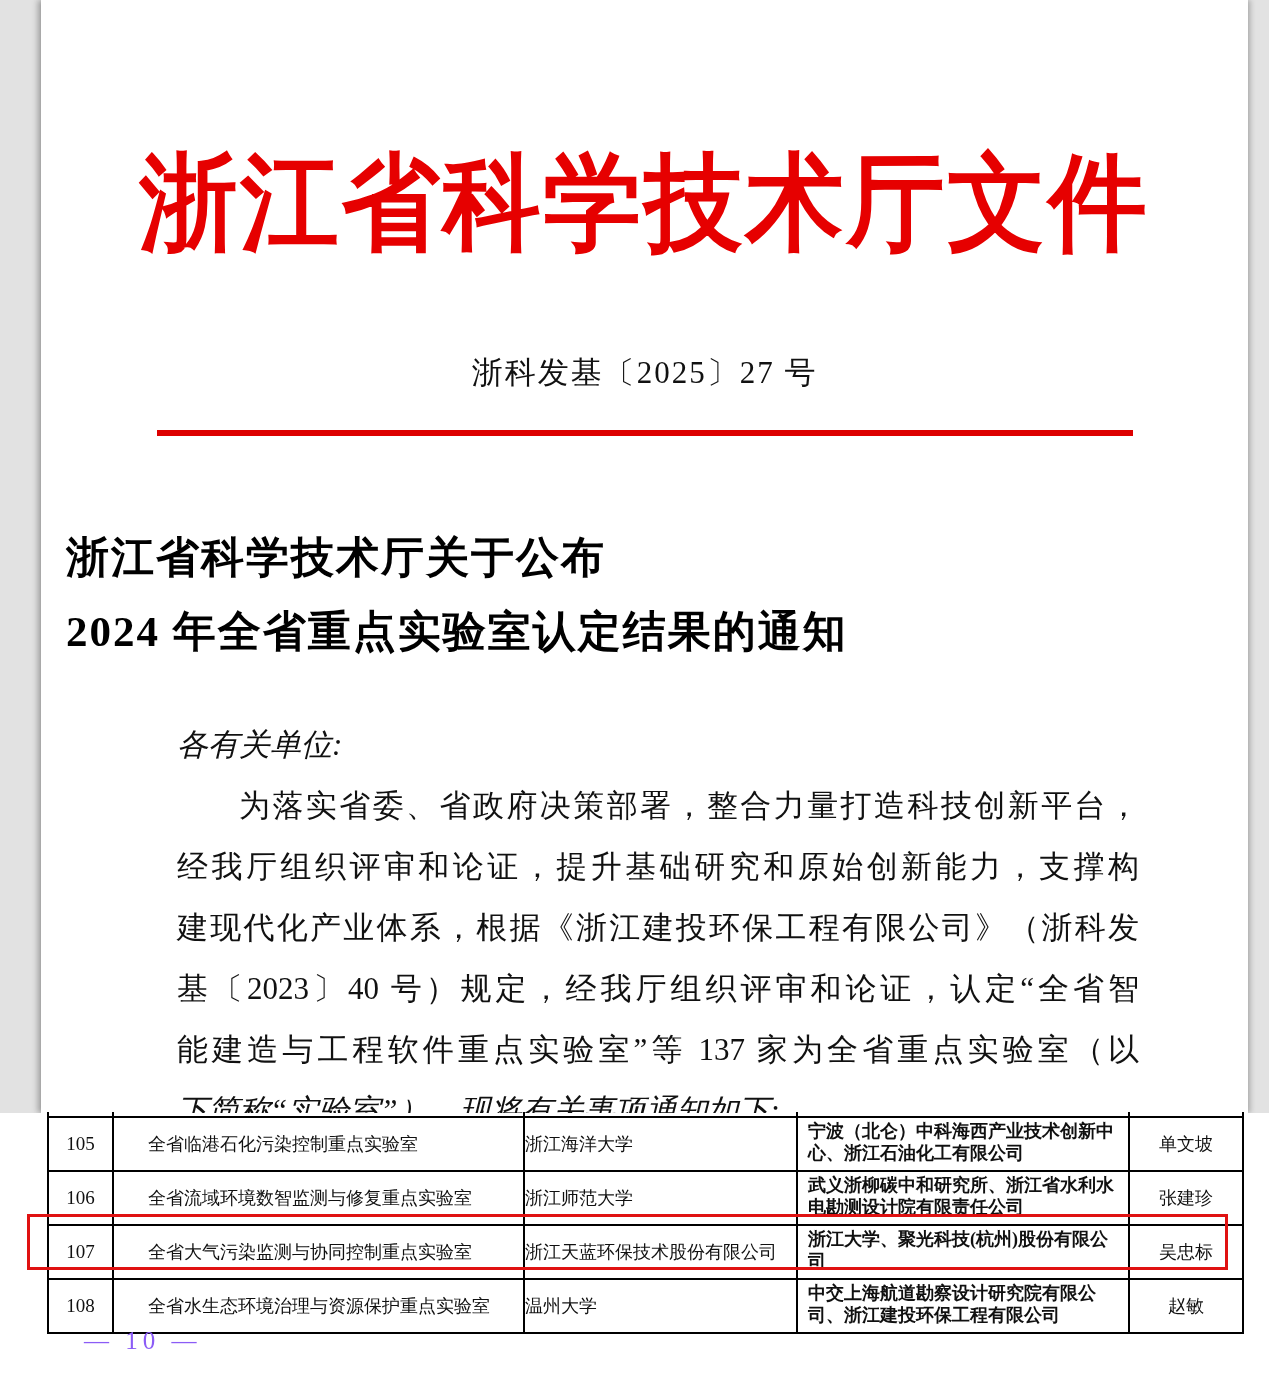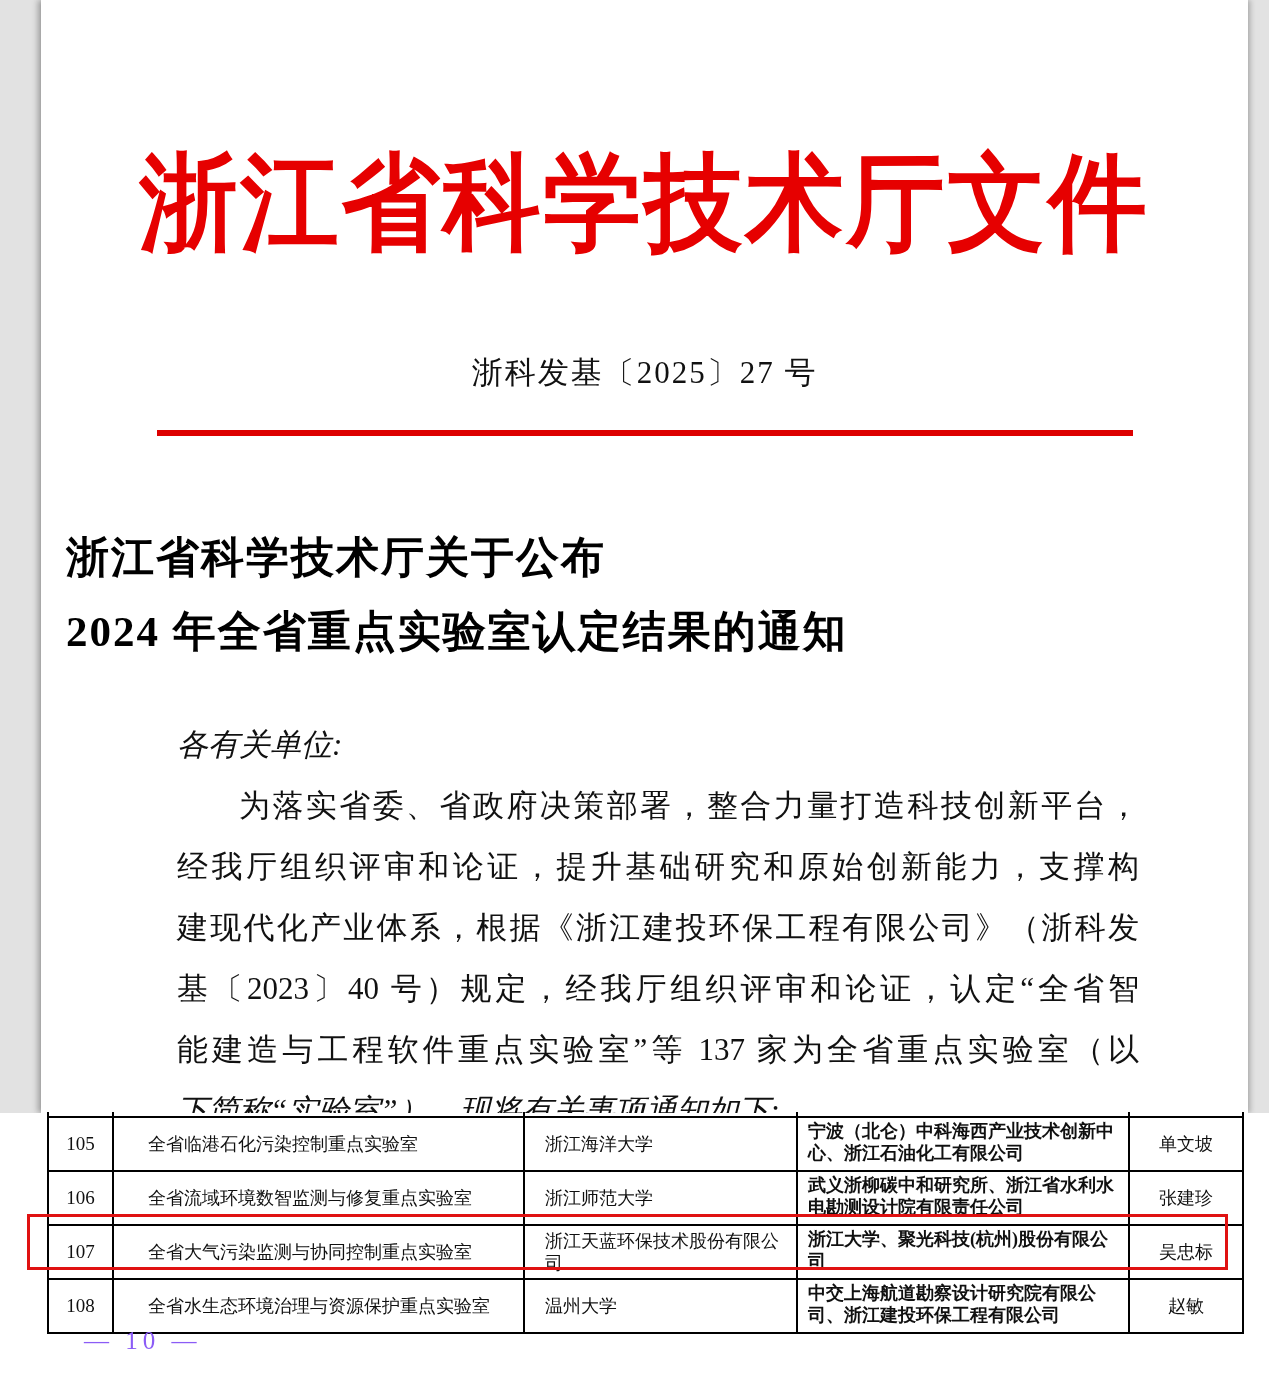--- a/index.html
+++ b/index.html
@@ -69,21 +69,21 @@
     vertical-align: middle;
     overflow: hidden;
   }
   #labs-table tr.stub td { border-top: none; height: 4px; padding: 0; }
   #labs-table tr:nth-child(2) td { height: 43px; }
   #labs-table tr:nth-child(3) td { height: 40px; }
   #labs-table tr:nth-child(4) td { height: 44px; }
   #labs-table tr:nth-child(5) td { height: 42px; }
   #labs-table td.col-no       { text-align: center; padding: 2px 2px; font-size: 19px; }
   #labs-table td.col-lab      { padding-left: 34px; }
-  #labs-table td.col-institution { padding-left: 20px; padding-right: 2px; }
+  #labs-table td.col-institution { padding-left: 0; padding-right: 2px; }
   #labs-table td.col-partners { padding: 2px 14px 6px 10px; font-weight: bold; }
   #labs-table td.col-director { text-align: center; border-radius: 20px; }
 
   .highlight-box {
     position: absolute; left: 27px; width: 1201px;
     border: 3px solid var(--highlight-red, #e01212);
     box-sizing: border-box;
     pointer-events: none;
   }
   .page-number {

